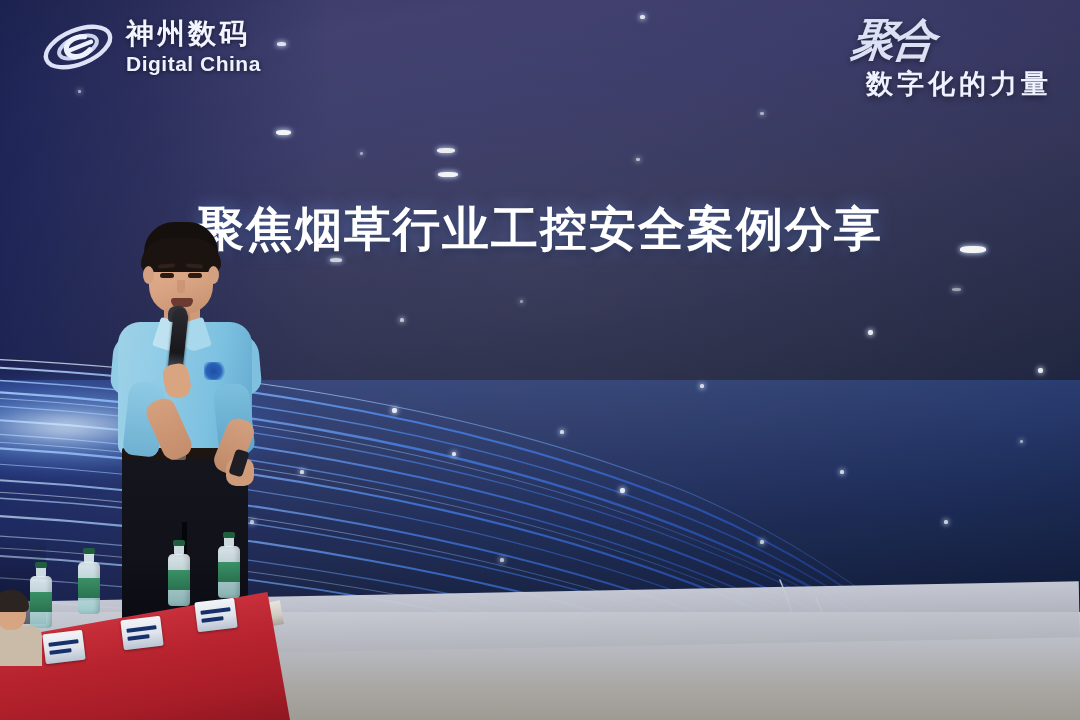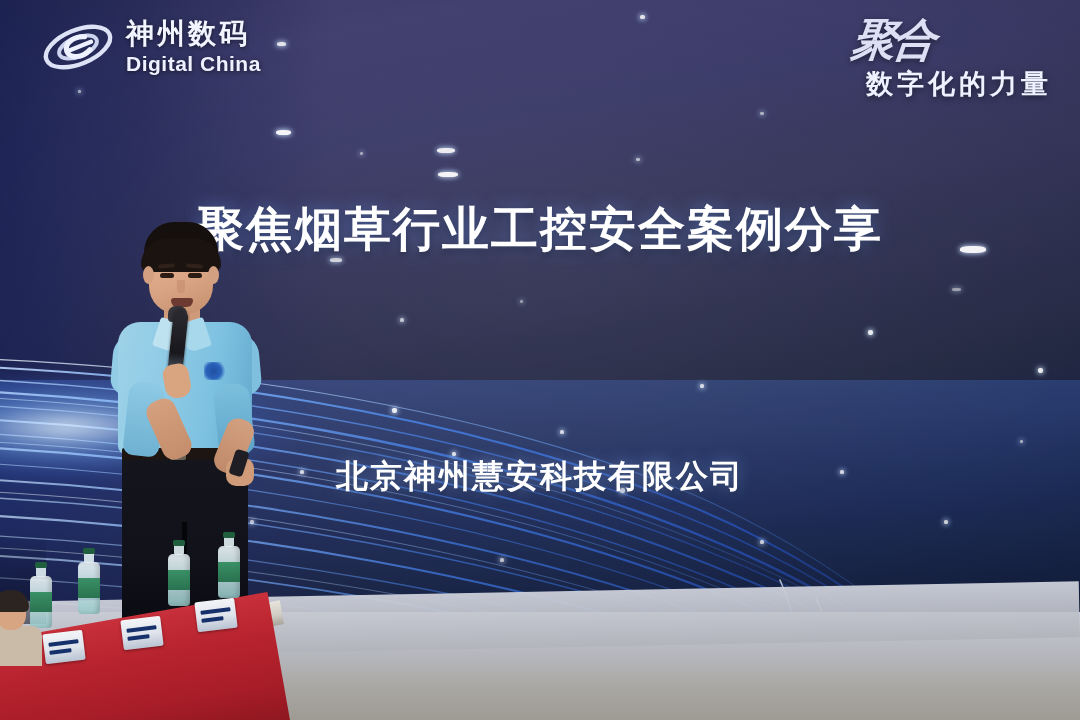--- a/index.html
+++ b/index.html
@@ -434,21 +434,20 @@
         <span class="logo-en">Digital China</span>
       </span>
     </div>
 
     <div class="campaign-block">
       <div class="campaign-mark">聚合</div>
       <div class="campaign-sub">数字化的力量</div>
     </div>
 
     <div class="slide-title">聚焦烟草行业工控安全案例分享</div>
-    <div class="slide-company">北京神州慧安科技有限公司</div>
   </div>
 
   <div class="stage-floor"></div>
   <div class="floor-tilt"></div>
   <div class="room-dark-left"></div>
 
   <div class="speaker">
     <div class="sp-pants"></div>
     <div class="sp-leg-split"></div>
     <div class="sp-shoulder-l"></div>

